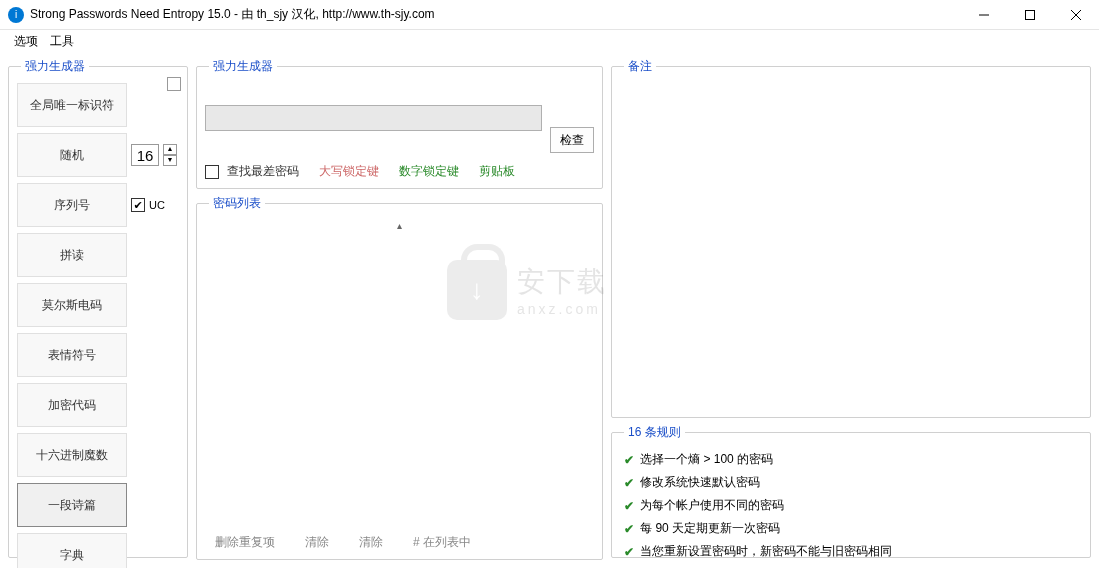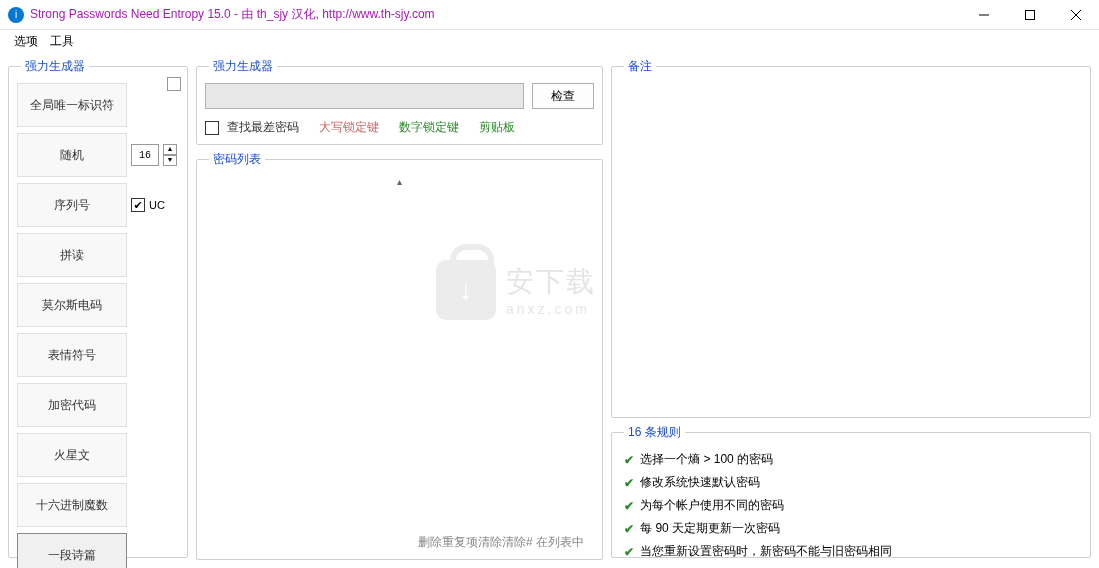--- a/index.html
+++ b/index.html
@@ -1,71 +1,71 @@
 <!DOCTYPE html>
 <html><head>
 <meta charset="utf-8">
 <style>
 * { box-sizing: border-box; margin: 0; padding: 0; }
 body { font-family: "Microsoft YaHei", "SimSun", sans-serif; font-size: 12px; background: #fff; color: #000; width: 1099px; height: 568px; overflow: hidden; position: relative; }
 
 .titlebar { height: 30px; background: #fff; display: flex; align-items: center; padding: 0 0 0 8px; border-bottom: 1px solid #e5e5e5; }
 .titlebar .app-icon { width: 16px; height: 16px; border-radius: 50%; background: #0078d4; display: flex; align-items: center; justify-content: center; color: #fff; font-size: 10px; margin-right: 6px; }
-.titlebar .title-text { flex: 1; color: #a21caf; }
+.titlebar .title-text { flex: 1; color: #000000; }
 .titlebar .win-controls { display: flex; height: 100%; }
 .titlebar .win-btn { width: 46px; height: 100%; display: flex; align-items: center; justify-content: center; color: #000; cursor: pointer; }
 
 .menubar { height: 22px; display: flex; align-items: flex-end; padding: 0 10px; gap: 4px; }
 .menubar .menu-item { cursor: pointer; padding: 2px 4px; }
 
 .content { position: absolute; top: 54px; left: 0; right: 0; bottom: 0; padding: 4px 8px 8px 8px; display: flex; gap: 8px; }
 
 fieldset { border: 1px solid #d0d0d0; border-radius: 2px; padding: 8px; position: relative; }
 fieldset > legend { color: #1a4ec8; padding: 0 4px; font-size: 12px; margin-left: 4px; }
 
 .col-left { width: 180px; }
 .col-left fieldset { height: 500px; }
 .corner-chk { position: absolute; right: 6px; top: 2px; width: 14px; height: 14px; border: 1px solid #999; background: #fff; }
 
 .gen-list { display: flex; flex-direction: column; gap: 6px; }
 .gen-row { display: flex; align-items: center; gap: 4px; }
 .gen-btn { width: 110px; height: 44px; background: #f8f8f8; border: 1px solid #e0e0e0; cursor: pointer; font-size: 12px; display: flex; align-items: center; justify-content: center; color: #333; }
 .gen-btn.selected { border: 1px solid #888; background: #f0f0f0; }
-.spin { width: 28px; height: 22px; border: 1px solid #999; background: #fff; text-align: center; font-size: 10px; font-family: Liberation Mono, monospace; }
+.spin { width: 28px; height: 22px; border: 1px solid #999; background: #fff; text-align: center; font-size: 15px; }
 .spin-arrows { display: flex; flex-direction: column; width: 14px; }
 .spin-arrows .arr { height: 11px; border: 1px solid #999; background: #fff; font-size: 7px; line-height: 7px; text-align: center; cursor: pointer; }
 .chk { width: 14px; height: 14px; border: 1px solid #333; background: #fff; display: inline-flex; align-items: center; justify-content: center; cursor: pointer; }
 .chk .mark { font-size: 11px; line-height: 1; color: #000; }
 .uc-label { font-size: 11px; }
 
 .col-mid { flex: 1; display: flex; flex-direction: column; gap: 6px; }
 .your-pw fieldset { }
 .pw-row { display: flex; align-items: center; gap: 8px; }
 .pw-input { flex: 1; height: 26px; background: #e8e8e8; border: 1px solid #b0b0b0; }
-.check-btn { width: 62px; height: 26px; background: #fdfdfd; border: 1px solid #adadad; cursor: pointer; font-size: 12px; }
+.check-btn { width: 44px; height: 26px; background: #fdfdfd; border: 1px solid #adadad; cursor: pointer; font-size: 12px; margin-top: 44px; }
 .pw-opts { display: flex; align-items: center; gap: 20px; margin-top: 10px; font-size: 12px; }
 .pw-opts .opt-label { color: #333; }
 .status-off { color: #c66; }
 .status-on { color: #2a8a2a; }
 
 .pw-list { flex: 1; }
 .pw-list fieldset { height: 100%; display: flex; flex-direction: column; }
 .list-body { flex: 1; background: #fff; position: relative; }
 .list-collapse { position: absolute; top: 0; left: 50%; transform: translateX(-50%); font-size: 10px; color: #666; cursor: pointer; }
-.list-footer { display: flex; justify-content: flex-end; padding: 4px 10px 0 10px; color: #888; font-size: 12px; }
+.list-footer { display: flex; justify-content: flex-start; padding: 4px 10px 0 10px; color: #888; font-size: 12px; gap: 30px; }
 .list-footer span { cursor: pointer; }
 
 .col-right { width: 480px; display: flex; flex-direction: column; gap: 6px; }
 .notes fieldset { height: 360px; }
 .rules fieldset { height: 134px; }
 .rules-list { display: flex; flex-direction: column; gap: 6px; padding: 2px 4px; }
 .rule-row { display: flex; align-items: center; gap: 6px; }
 .rule-check { color: #2a8a2a; font-weight: bold; }
 
-.watermark { position: absolute; top: 260px; left: 436px; display: flex; align-items: center; gap: 10px; opacity: 0.22; pointer-events: none; }
+.watermark { position: absolute; top: 260px; left: 447px; display: flex; align-items: center; gap: 10px; opacity: 0.22; pointer-events: none; }
 .wm-icon { width: 60px; height: 60px; background: #aaa; border-radius: 10px; position: relative; }
 .wm-icon::before { content: ""; position: absolute; top: -16px; left: 14px; width: 32px; height: 24px; border: 6px solid #aaa; border-bottom: none; border-radius: 16px 16px 0 0; }
 .wm-icon::after { content: "↓"; position: absolute; top: 14px; left: 0; right: 0; text-align: center; color: #fff; font-size: 28px; }
 .wm-text { display: flex; flex-direction: column; color: #888; }
 .wm-big { font-size: 28px; letter-spacing: 2px; }
 .wm-small { font-size: 14px; letter-spacing: 3px; }
 </style>
 </head>
 <body>
 
@@ -128,23 +128,20 @@
         <div class="gen-row">
             <button class="gen-btn">莫尔斯电码</button>
           </div>
         <div class="gen-row">
             <button class="gen-btn">表情符号</button>
           </div>
         <div class="gen-row">
             <button class="gen-btn">加密代码</button>
           </div>
         <div class="gen-row">
-            <button class="gen-btn">火星文</button>
-          </div>
-        <div class="gen-row">
             <button class="gen-btn">十六进制魔数</button>
           </div>
         <div class="gen-row">
             <button class="gen-btn selected">一段诗篇</button>
           </div>
         <div class="gen-row">
             <button class="gen-btn">字典</button>
           </div>
       </div>
     </fieldset>

